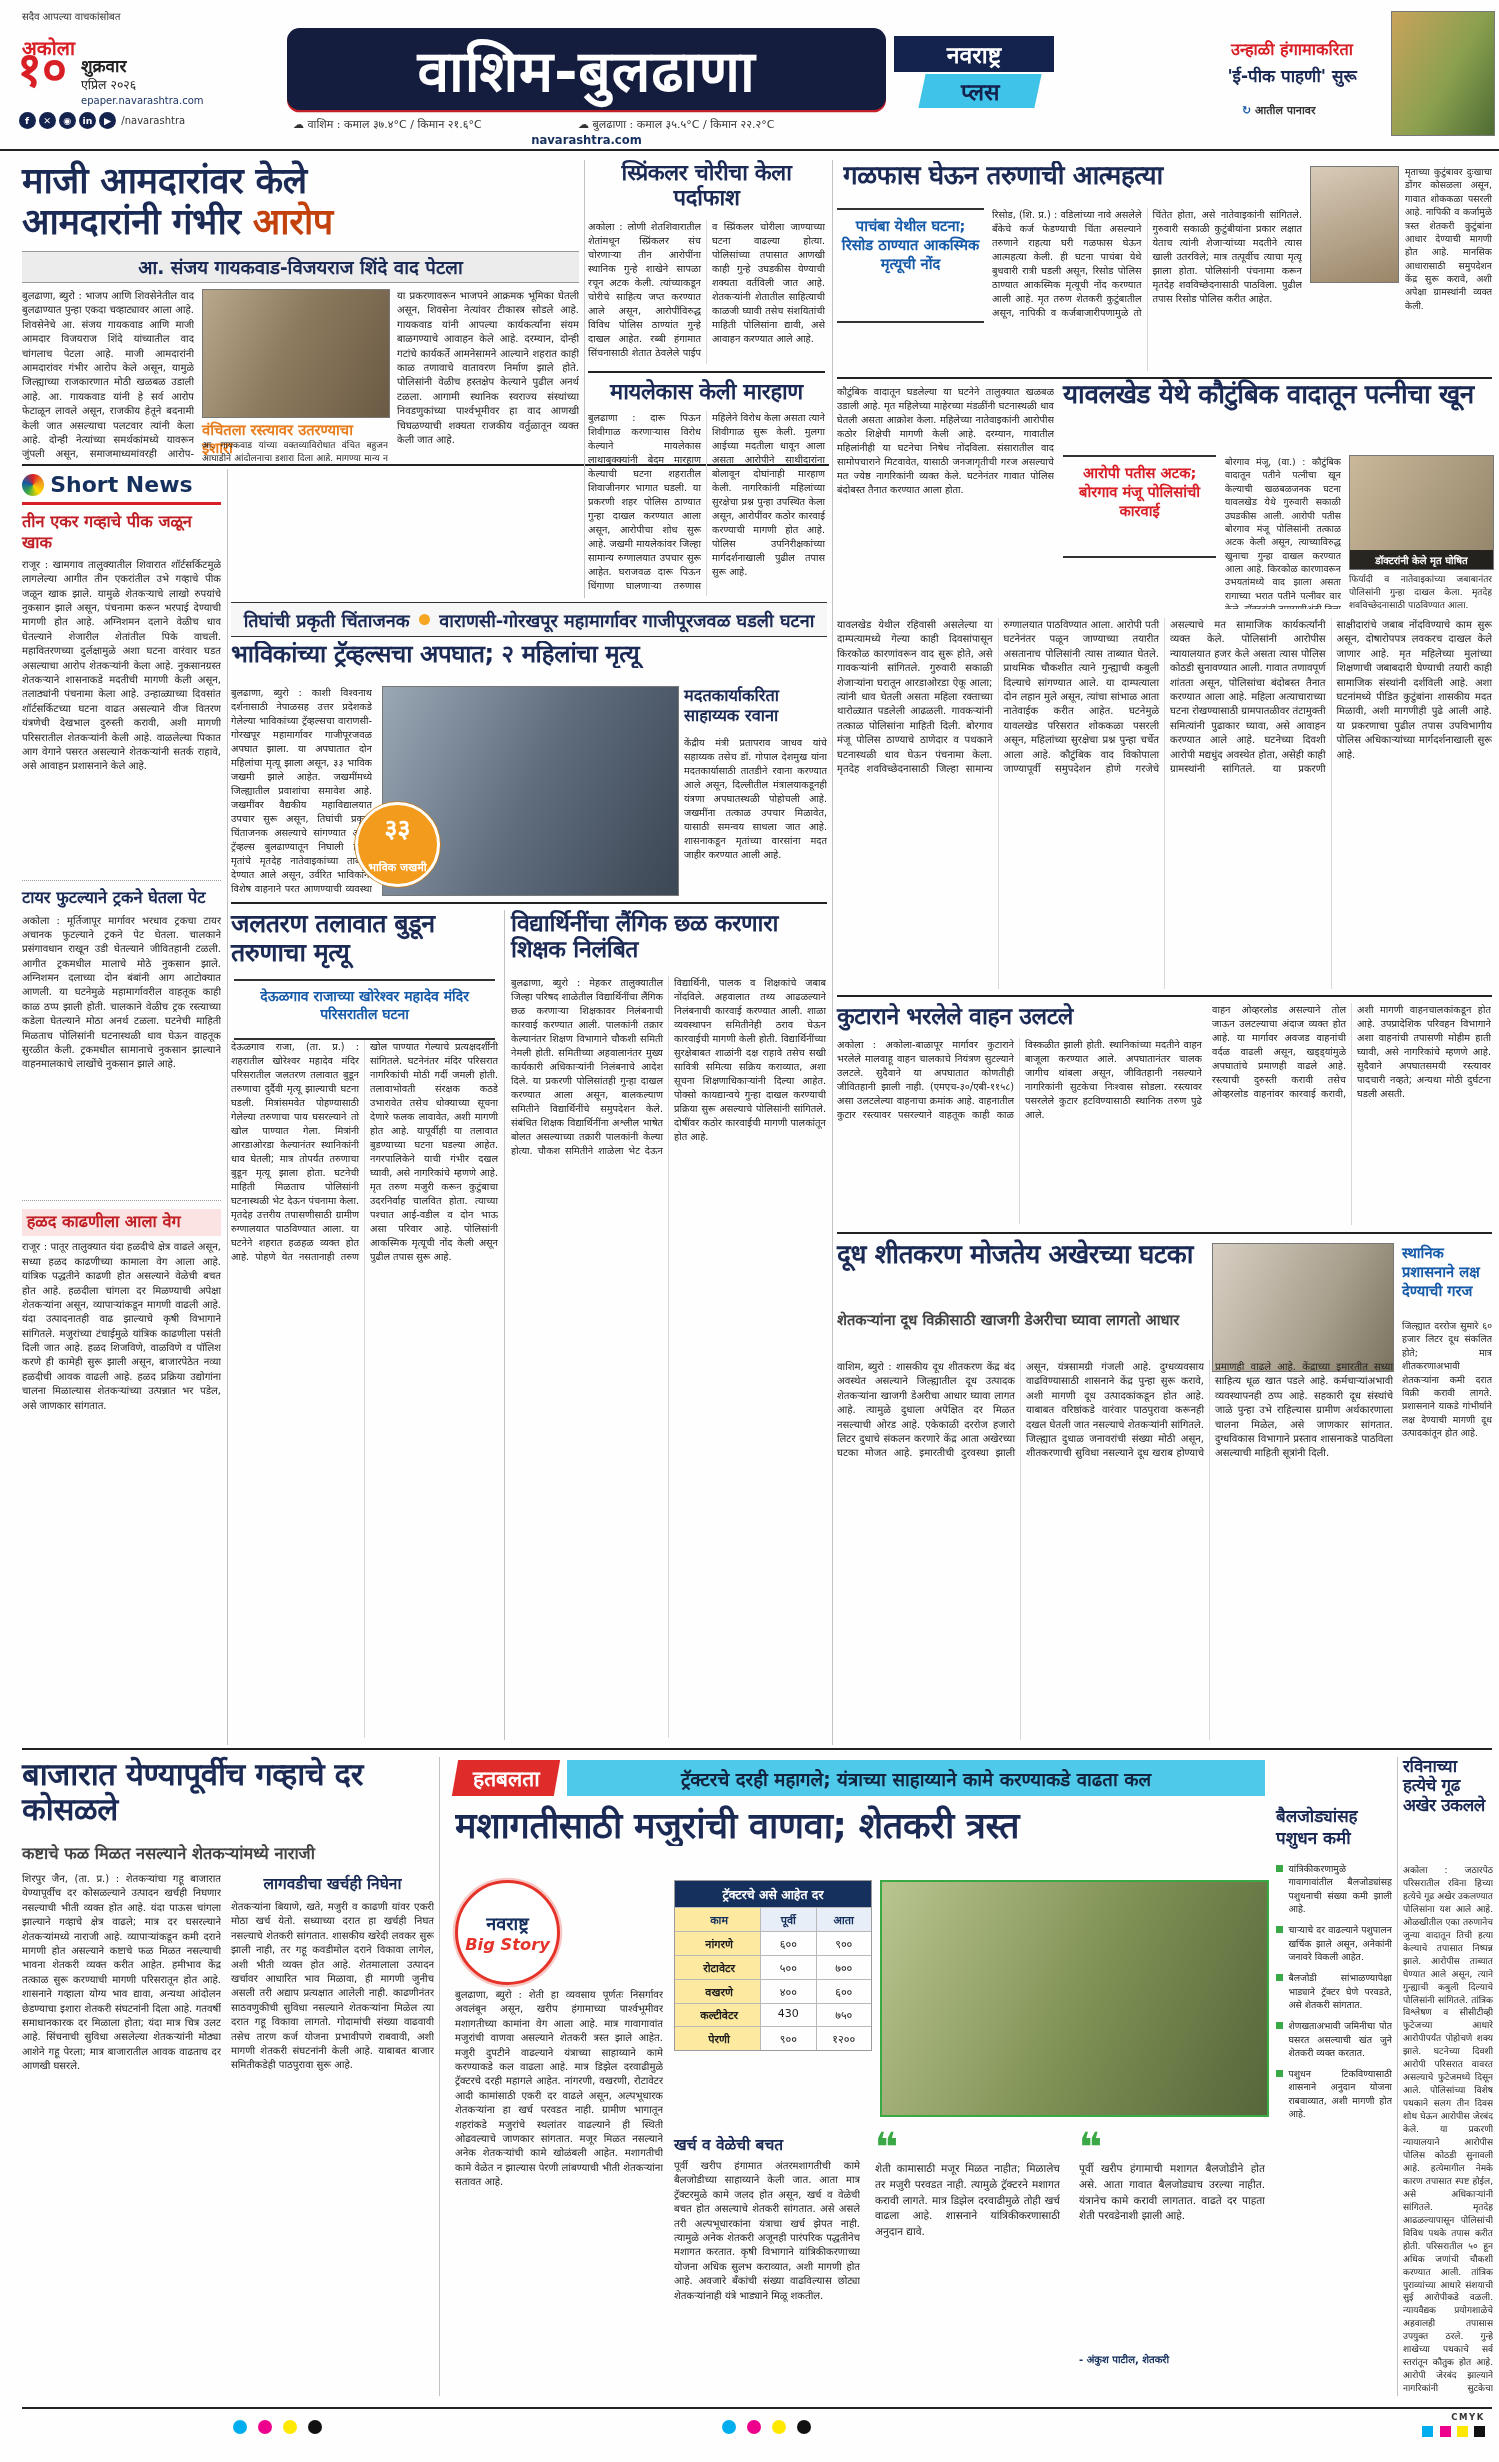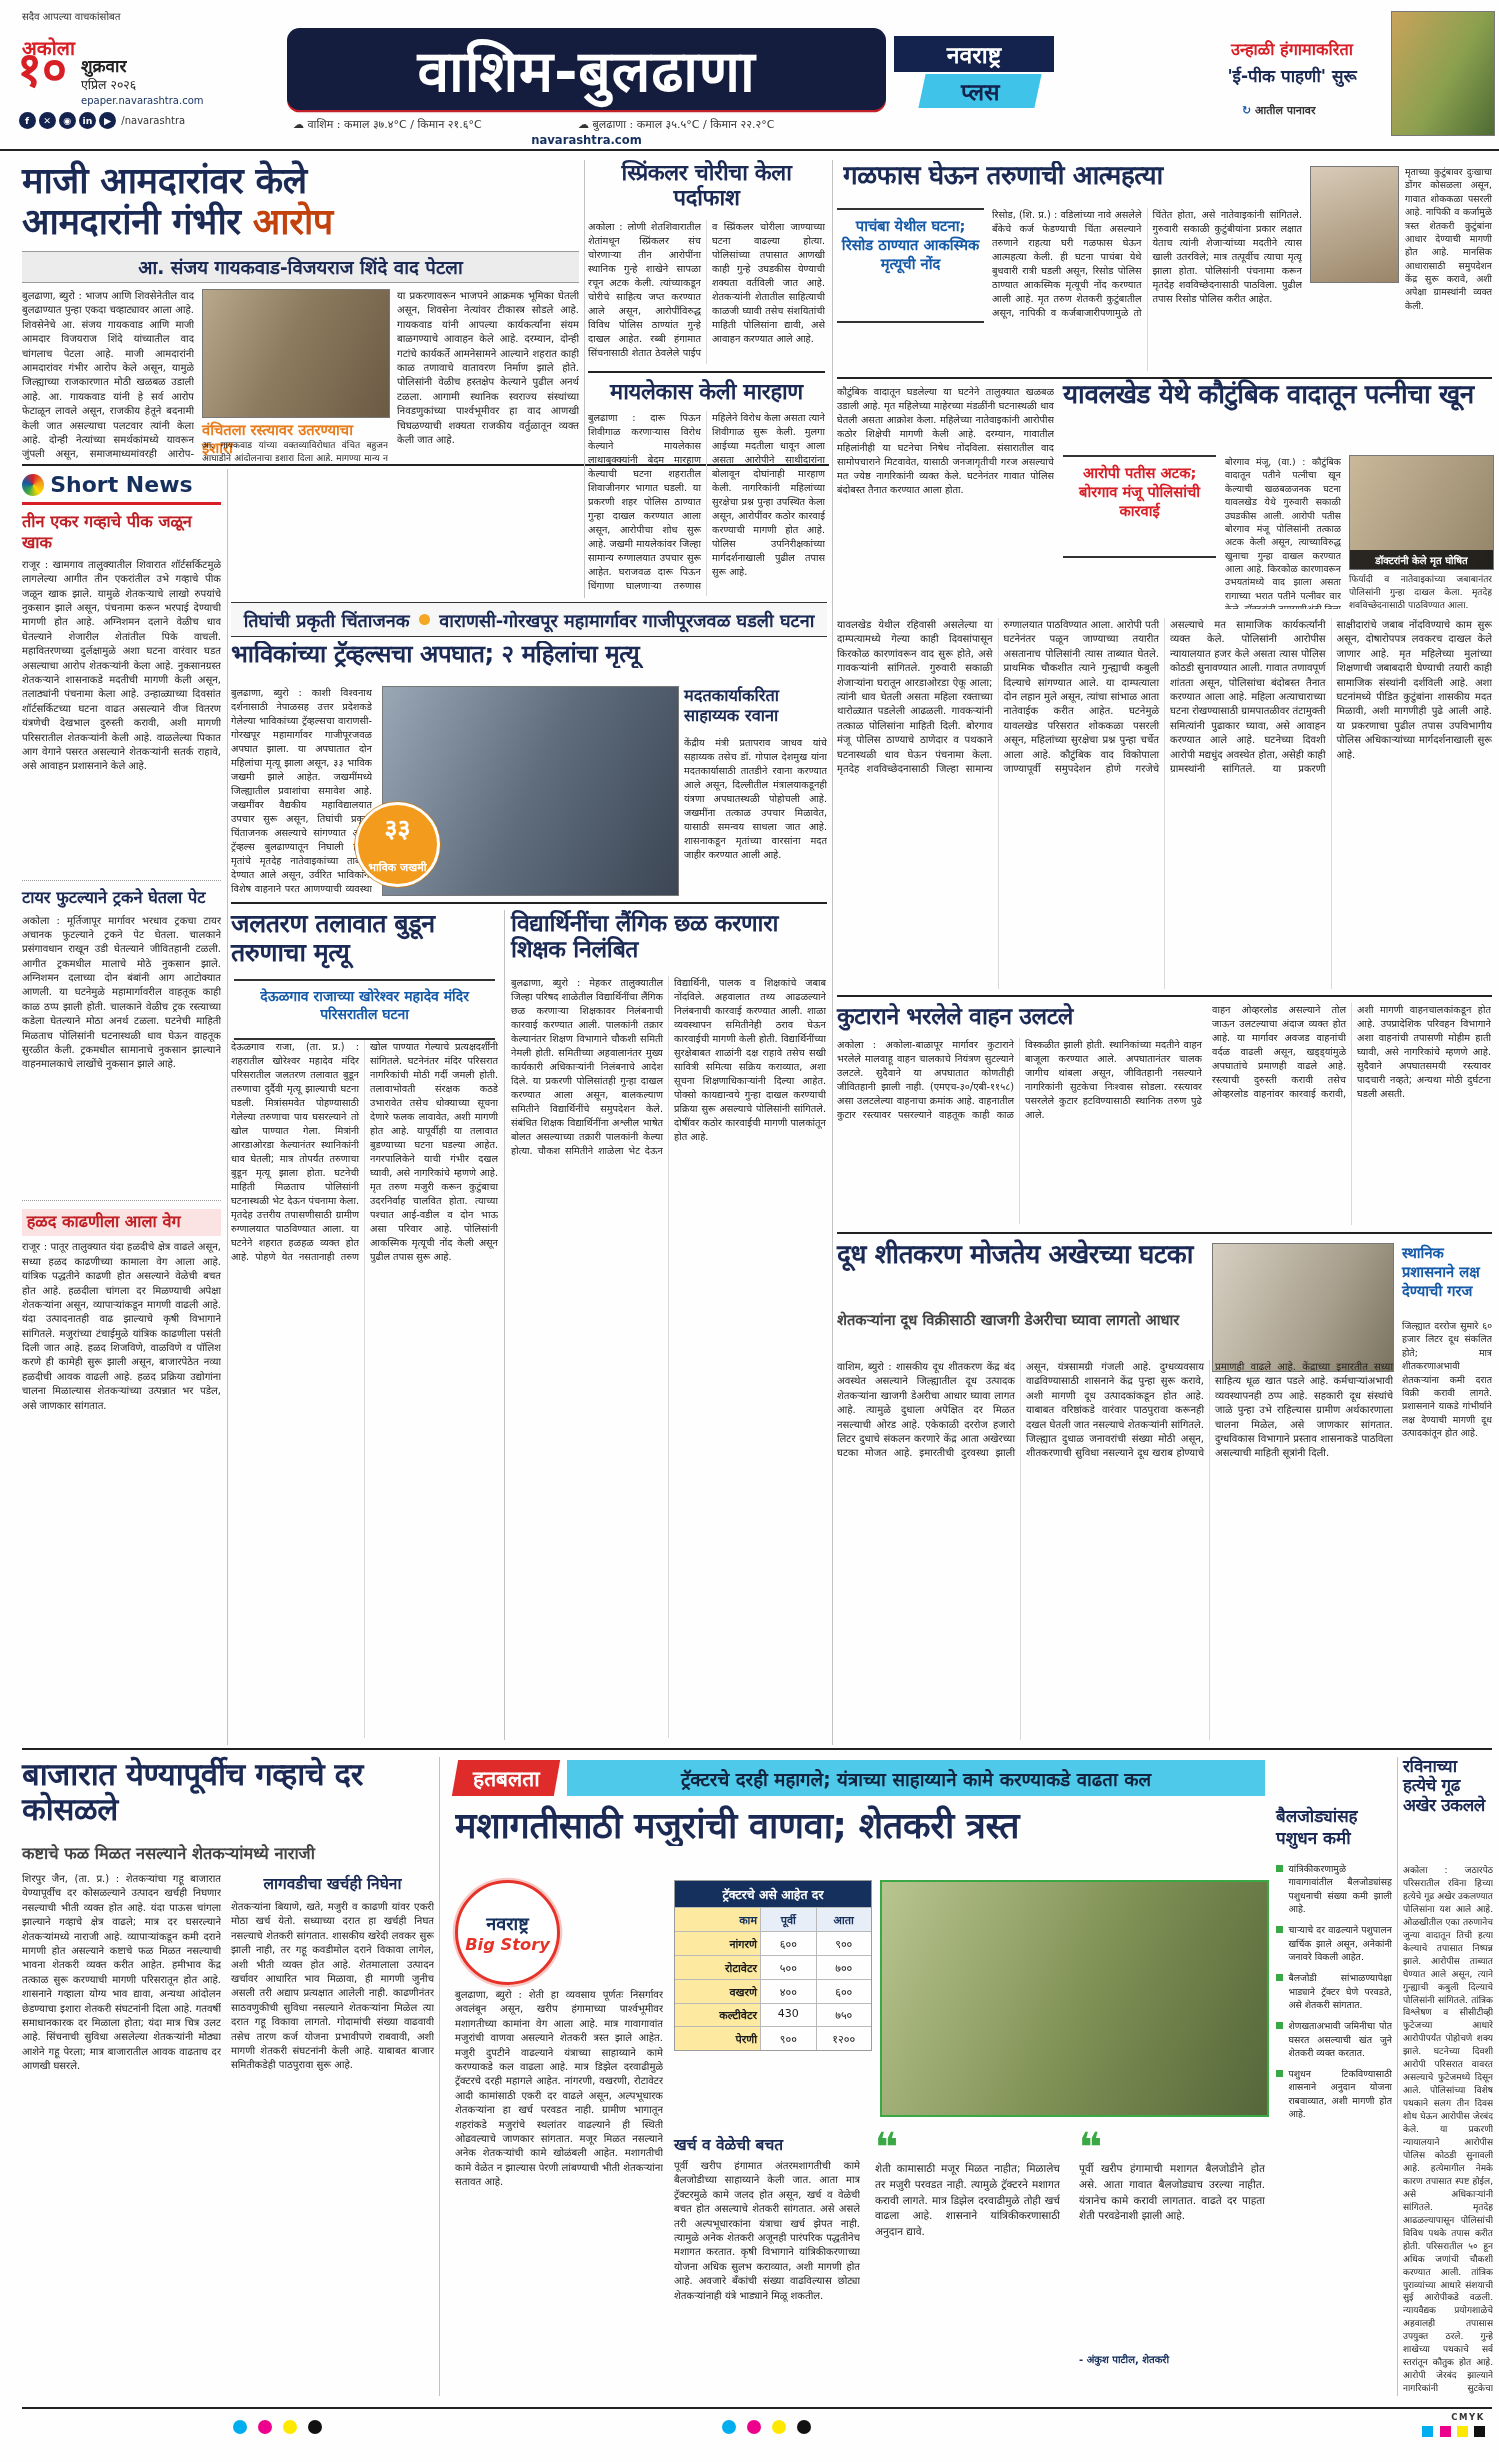--- a/index.html
+++ b/index.html
@@ -43,21 +43,21 @@
   .lbl-red{background:#e02b2b;color:#fff;font-weight:bold;display:flex;align-items:center;justify-content:center;
            transform:skewX(-10deg);}
   .strip-cyan{background:#4ec9ea;color:#12233f;font-weight:bold;display:flex;align-items:center;justify-content:center;}
   .bigbadge{border-radius:50%;background:#fff;border:3.9px solid #e63329;display:flex;flex-direction:column;
             align-items:center;justify-content:center;box-shadow:0 0 0 2.3px #f7c8c3;}
   .tbl{border:0.8px solid #9b9b9b;font-size:11px;}
   .tbl .title{background:#16305e;color:#fff;font-weight:bold;text-align:center;padding:4.7px 1.6px;font-size:12.4px;}
   .trow{display:flex;border-top:0.8px solid #b9b9b9;}
   .trow .th{background:#e8eef7;color:#16305e;font-weight:bold;}
   .trow div{padding:3.9px 3.1px;text-align:center;}
-  .trow .nm{width:44%;background:#fdeaa0;font-weight:bold;text-align:right;padding-left:6.2px;}
+  .trow .nm{width:44%;background:#fdeaa0;font-weight:bold;text-align:center;padding-left:6.2px;}
   .trow .v1,.trow .v2{width:28%;border-left:0.8px solid #b9b9b9;}
   .quote-ic{color:#3aa845;font-size:40px;line-height:0.7;font-weight:bold;}
   .qtext{font-size:10.5px;line-height:1.5;text-align:justify;color:#222;}
   .qby{font-weight:bold;color:#16305e;font-size:10px;margin-top:4.7px;}
   .bullet{display:flex;gap:5.4px;margin-bottom:7.8px;}
   .bullet .sq{flex:0 0 7px;width:7px;height:7px;background:#3aa845;margin-top:3.1px;}
   .cdot{width:14px;height:14px;border-radius:50%;display:inline-block;margin-right:7px;}
   .sqr{width:11px;height:11px;display:inline-block;margin-left:2.3px;}
 </style>
 </head>

